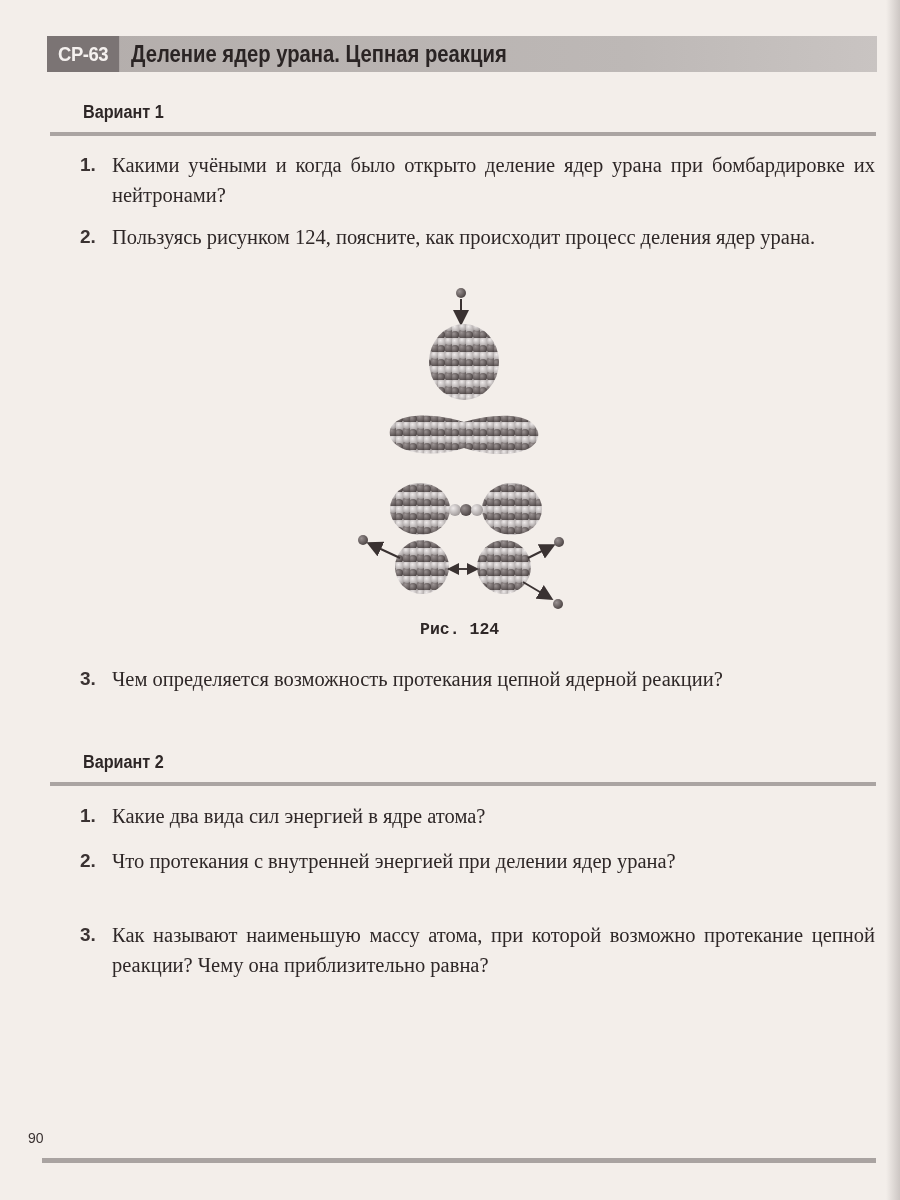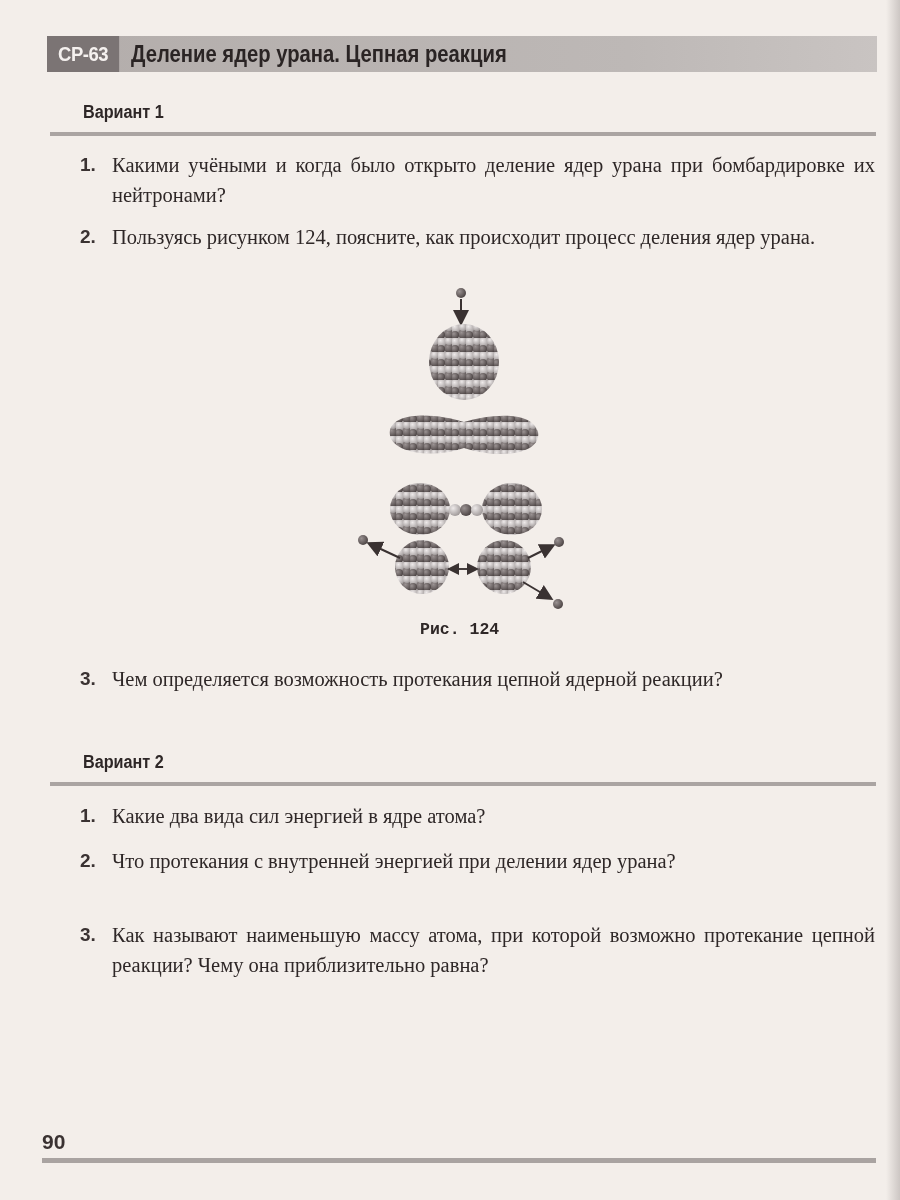--- a/index.html
+++ b/index.html
@@ -60,22 +60,22 @@
     
     .figure {
       position: absolute; left: 340px; top: 282px; width: 240px; height: 330px;
     }
     .figure-caption {
       position: absolute; left: 420px; top: 612px;
       font-family: Liberation Mono, monospace; font-weight: bold;
       font-size: 16.5px; color: #2e2727; margin-top: 8px;
     }
     .page-number {
-      position: absolute; left: 42px; top: 1130px;
-      font-family: "Liberation Sans", sans-serif; font-size: 21px; color: #3a3232; font-weight: bold;
+      position: absolute; left: 28px; top: 1130px;
+      font-family: "Liberation Sans", sans-serif; font-size: 14px; color: #3a3232;
     }
     .footer-rule {
       position: absolute; left: 42px; top: 1158px; width: 834px; height: 5px;
       background: #a9a3a1;
     }
   </style>
 </head>
 <body>
 
 <div class="page-right-shadow"></div>

